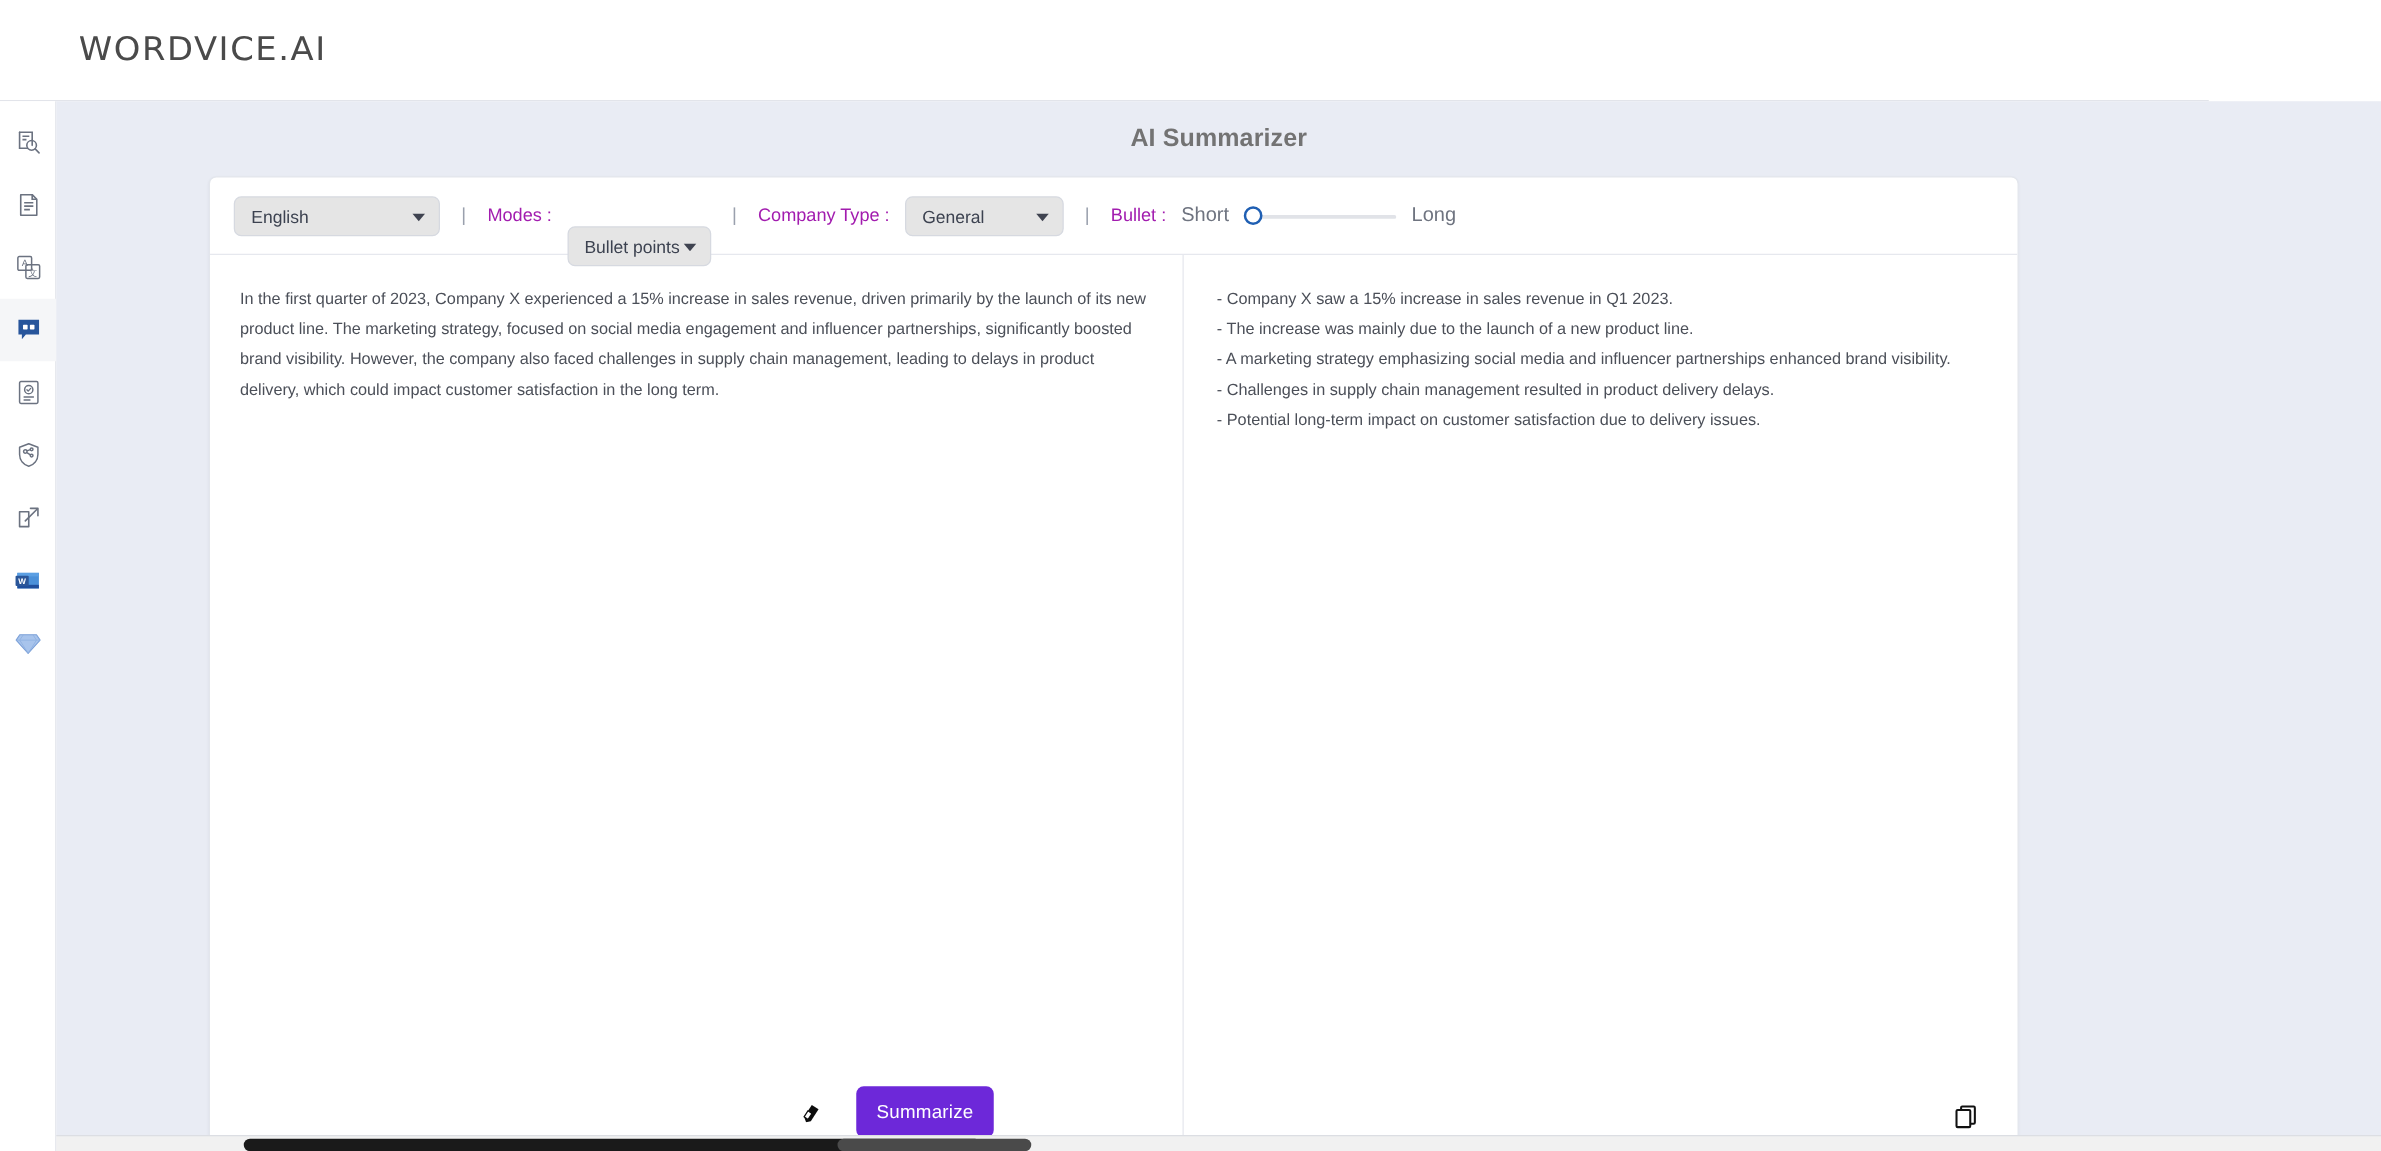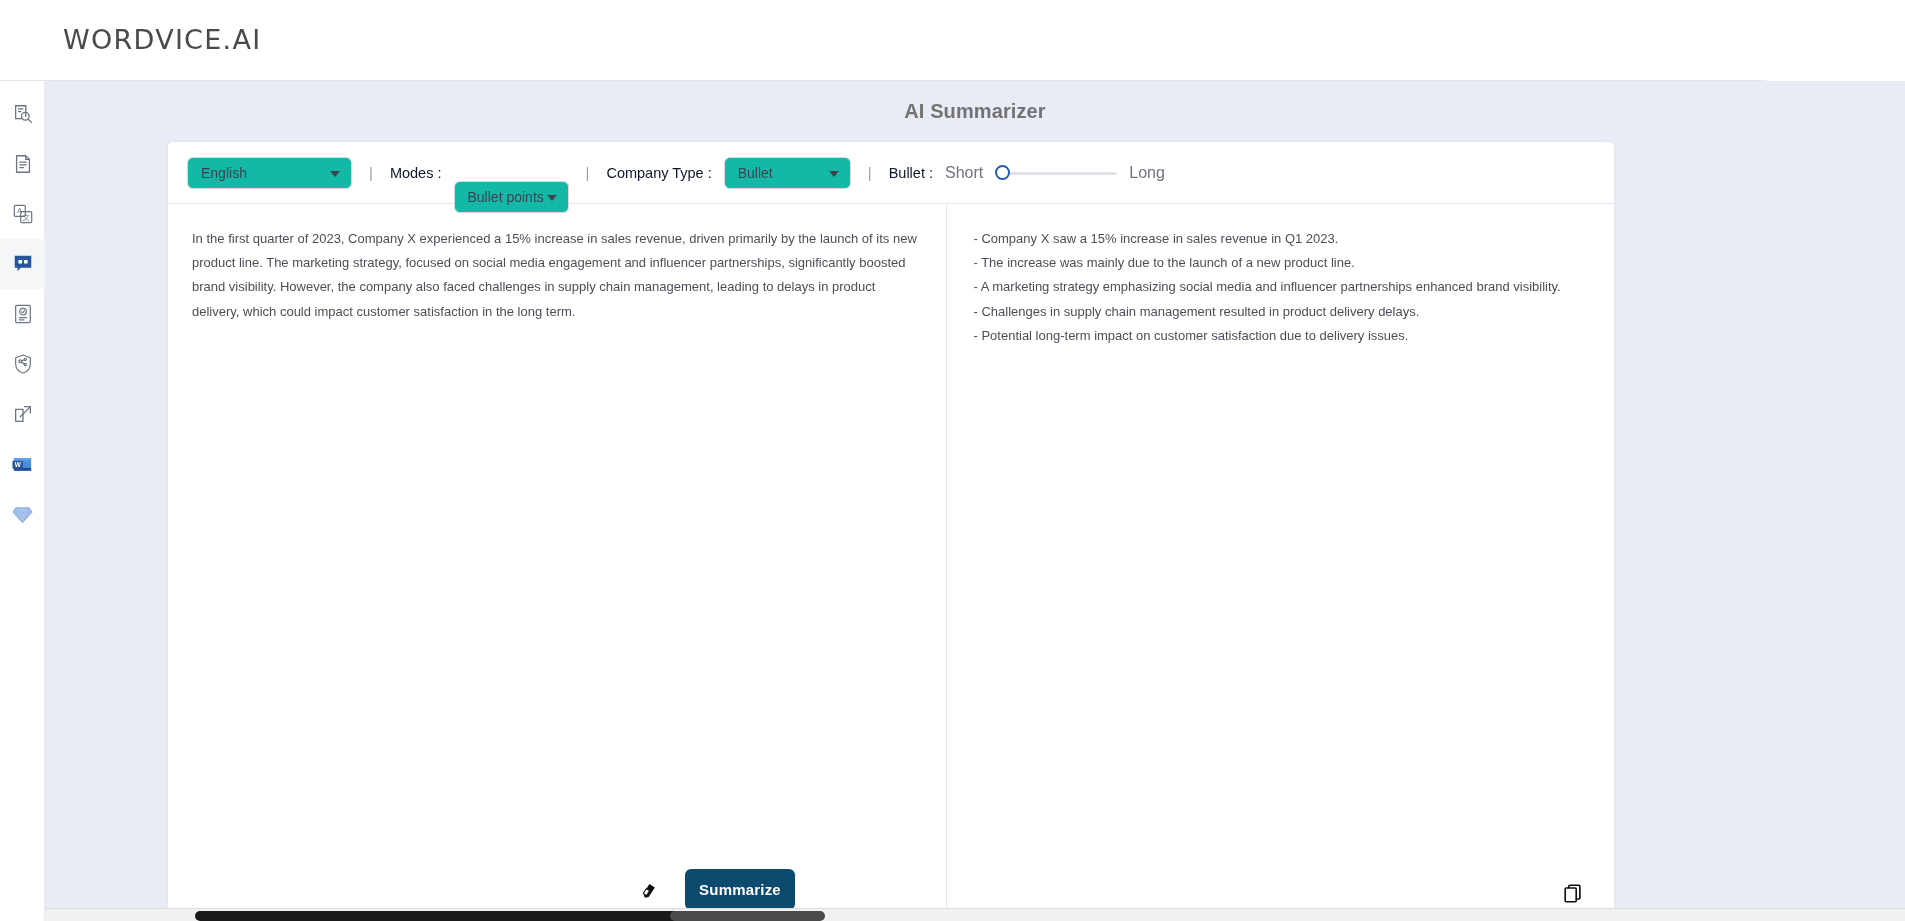--- a/index.html
+++ b/index.html
@@ -81,21 +81,21 @@
     height: 62px;
     border-bottom: 1px solid #e6e8ee;
     display: flex; align-items: center;
     padding-left: 19px;
   }
   .select {
     position: relative;
     height: 32px;
     border: 1px solid #d6d9e0;
     border-radius: 6px;
-    background: #14b8a6;
+    background: #e5e5e5;
     display: flex; align-items: center;
     padding: 0 30px 0 13px;
     font-size: 14px;
     color: #3c4250;
     cursor: pointer;
     white-space: nowrap;
   }
   .select .caret {
     position: absolute; right: 11px; top: 50%;
     margin-top: -2px;
@@ -109,21 +109,21 @@
   .sel-doc  { width: 127px; }
 
   .pipe {
     color: #9aa0ad;
     font-size: 15px;
     margin: 0 17px;
     user-select: none;
   }
   .tb-label {
     font-size: 14.5px;
-    color: #0f172a;
+    color: #a21caf;
     margin-right: 12px;
     white-space: nowrap;
   }
   .len-word {
     font-size: 16px;
     color: #6f7480;
     white-space: nowrap;
   }
   .slider {
     position: relative;
@@ -174,26 +174,26 @@
     display: flex; align-items: center;
   }
   .eraser-btn {
     width: 34px; height: 34px;
     display: flex; align-items: center; justify-content: center;
     cursor: pointer;
     margin-right: 19px;
   }
   .summarize-btn {
     width: 110px; height: 41px;
-    background: #0c4a6e;
+    background: #6d28d9;
     color: #ffffff;
     border: none;
     border-radius: 6px;
     font-size: 15px;
-    font-weight: bold;
+    font-weight: normal;
     font-family: "Liberation Sans", sans-serif;
     cursor: pointer;
     letter-spacing: 0.2px;
   }
   .copy-btn {
     position: absolute;
     right: 25px; bottom: 20px;
     width: 32px; height: 32px;
     display: flex; align-items: center; justify-content: center;
     cursor: pointer;
@@ -350,21 +350,21 @@
       <div class="select sel-mode">
         <span>Bullet points</span>
         <span class="caret"></span>
       </div>
 
       <span class="pipe">|</span>
 
       <span class="tb-label">Company Type :</span>
 
       <div class="select sel-doc">
-        <span>Bullet</span>
+        <span>General</span>
         <span class="caret"></span>
       </div>
 
       <span class="pipe">|</span>
 
       <span class="tb-label">Bullet :</span>
 
       <span class="len-word">Short</span>
 
       <div class="slider">

